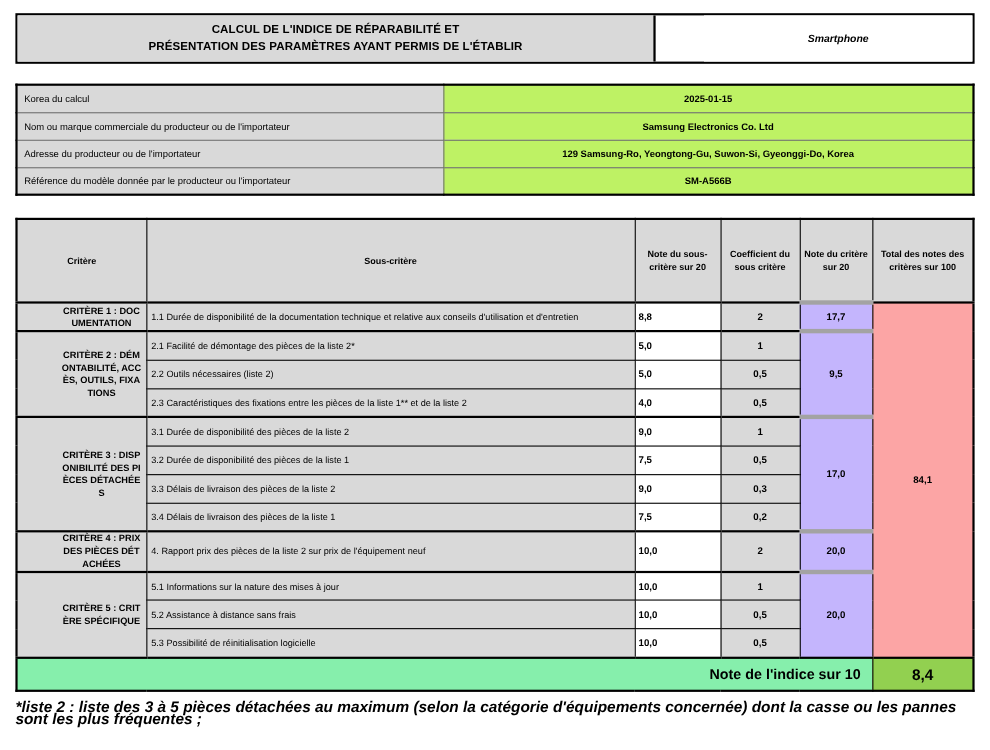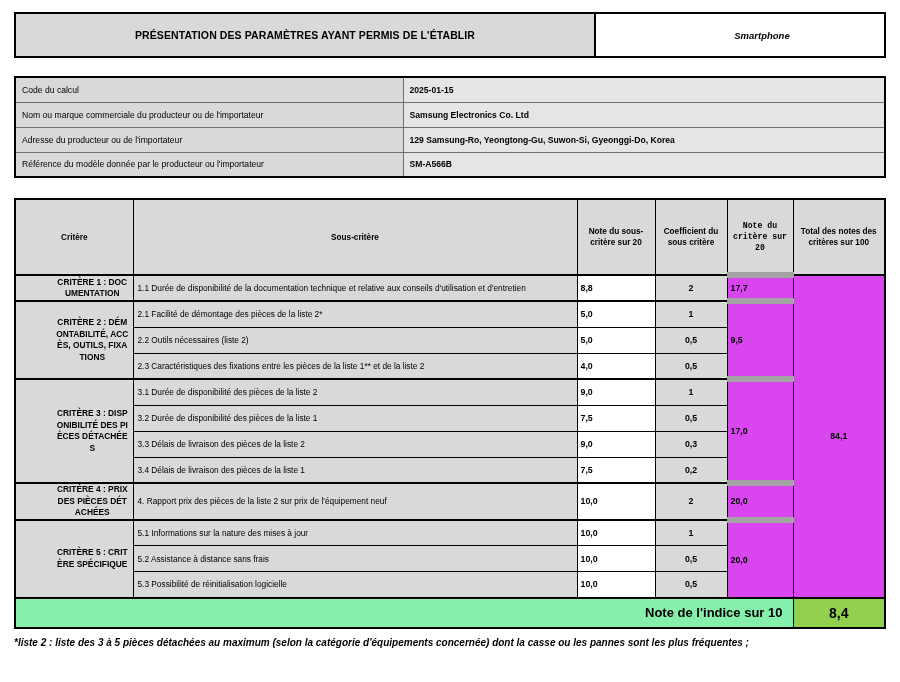--- a/index.html
+++ b/index.html
@@ -93,21 +93,22 @@
     font-size: 8.6px;
     padding: 0 6px;
     box-sizing: border-box;
   }
   .info-label {
     background: #d9d9d9;
     width: 388px;
     text-align: left;
   }
   .info-value {
-    background: #e5e5e5;
+    background: #bef264;
+    text-align: center;
     font-weight: bold;
     font-size: 8.8px;
   }
 
   
   .main-table {
     margin: 20px 14px 0 14px;
     border-collapse: collapse;
     width: 872px;
     table-layout: fixed;
@@ -126,21 +127,21 @@
     line-height: 11px;
     height: 76px;
     vertical-align: middle;
     text-align: center;
     border-bottom: 2px solid #000;
   }
   .col-critere   { width: 118px; }
   .col-sous      { width: 444px; }
   .col-note10    { width: 78px; }
   .col-coef      { width: 72px; }
-  .col-note20    { width: 66px; font-family: Liberation Mono, monospace; }
+  .col-note20    { width: 66px; }
   .col-total     { width: 92px; }
 
   td.critere-cell {
     background: #d9d9d9;
     font-weight: bold;
     font-size: 8.4px;
     line-height: 11.5px;
     text-align: center;
     vertical-align: middle;
     border-top: 2px solid #000;
@@ -164,29 +165,30 @@
     vertical-align: middle;
   }
   td.coef-cell {
     background: #d9d9d9;
     font-weight: bold;
     font-size: 8.8px;
     text-align: center;
     vertical-align: middle;
   }
   td.note20-cell {
-    background: #d946ef;
-    font-weight: bold;
-    font-size: 8.8px;
-    vertical-align: middle;
-    border-top: 6px solid #a3a3a3;
+    background: #c4b5fd;
+    font-weight: bold;
+    font-size: 8.8px;
+    text-align: center;
+    vertical-align: middle;
+    border-top: 4px solid #a3a3a3;
     border-bottom: 2px solid #000;
   }
   td.total-cell {
-    background: #d946ef;
+    background: #fca5a5;
     font-weight: bold;
     font-size: 8.8px;
     text-align: center;
     vertical-align: middle;
   }
   tr.crit-start > td.sous-cell,
   tr.crit-start > td.note10-cell,
   tr.crit-start > td.coef-cell {
     border-top: 2px solid #000;
   }
@@ -217,41 +219,42 @@
   }
 
   
   .notes {
     margin: 8px 14px 0 14px;
   }
   .notes p {
     margin: 0 0 6px 0;
     font-style: italic;
     font-weight: bold;
-    font-size: 10px;
+    font-size: 14px;
     line-height: 11px;
   }
 </style>
 </head>
 <body>
 
 <div class="page">
 
   <div class="banner">
     <div class="banner-title">
+      <span>CALCUL DE L'INDICE DE RÉPARABILITÉ ET</span>
       <span>PRÉSENTATION DES PARAMÈTRES AYANT PERMIS DE L'ÉTABLIR</span>
     </div>
     <div class="banner-cat">Smartphone</div>
   </div>
 
 
   <table class="info-table">
     <tbody>
       <tr>
-        <td class="info-label">Code du calcul</td>
+        <td class="info-label">Korea du calcul</td>
         <td class="info-value">2025-01-15</td>
       </tr>
       <tr>
         <td class="info-label">Nom ou marque commerciale du producteur ou de l'importateur</td>
         <td class="info-value">Samsung Electronics Co. Ltd</td>
       </tr>
       <tr>
         <td class="info-label">Adresse du producteur ou de l'importateur</td>
         <td class="info-value">129 Samsung-Ro, Yeongtong-Gu, Suwon-Si, Gyeonggi-Do, Korea</td>
       </tr>

